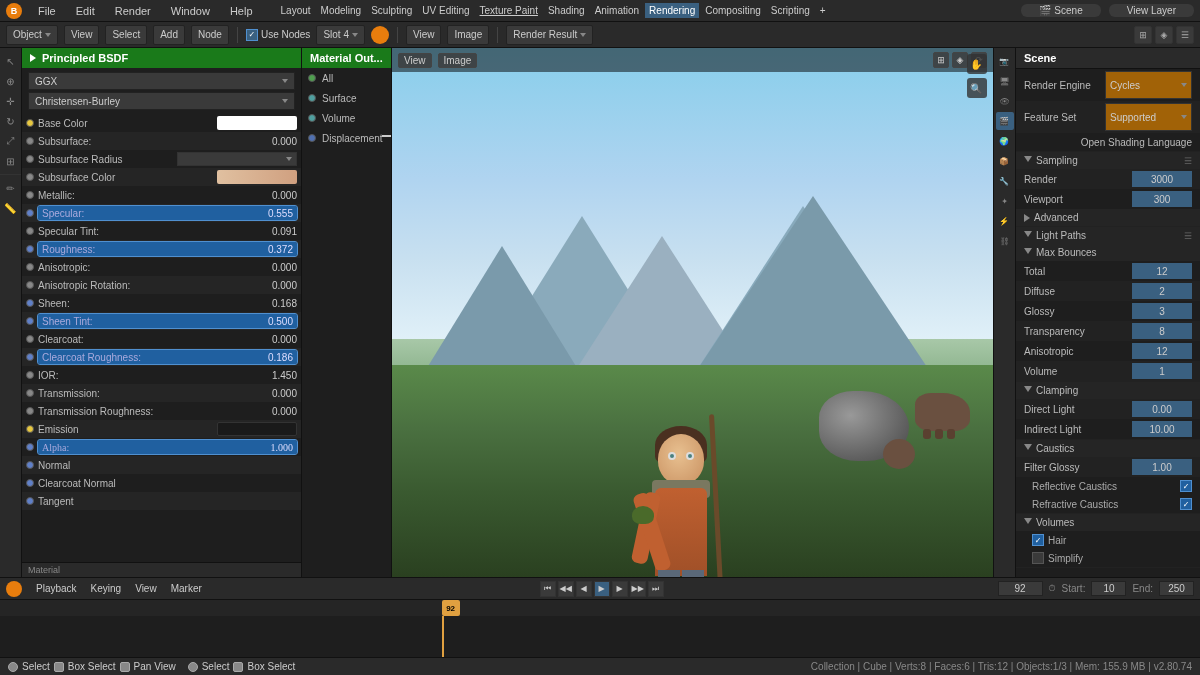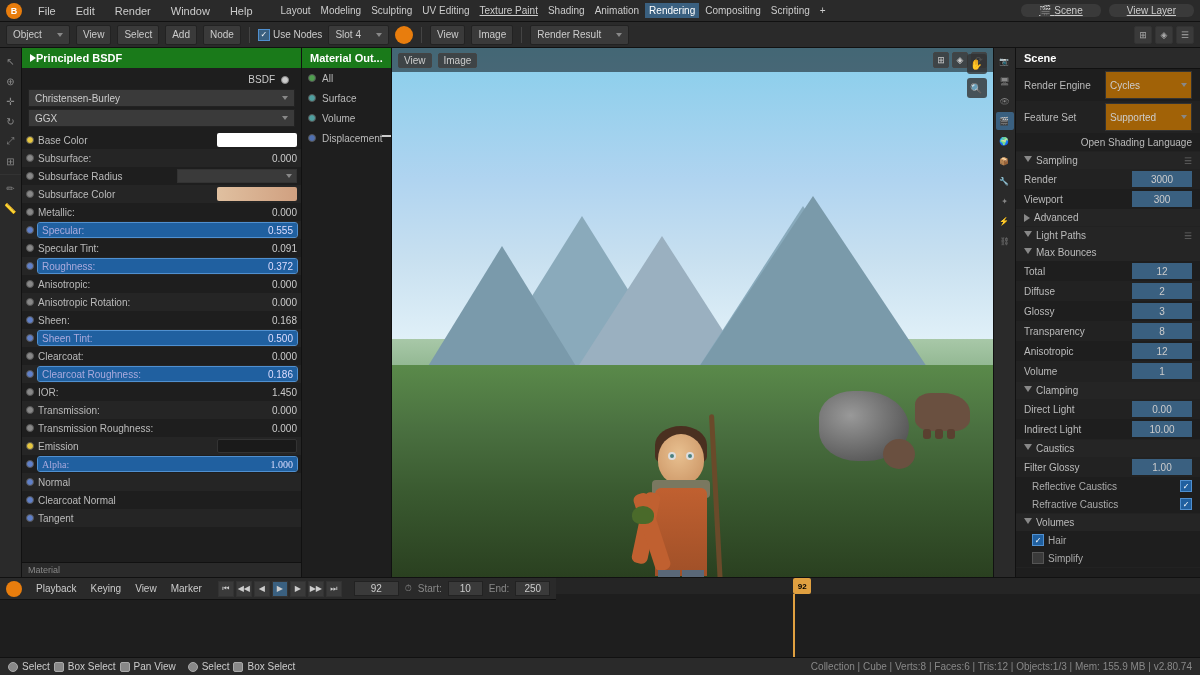--- a/index.html
+++ b/index.html
@@ -45,21 +45,20 @@
       padding: 2px 4px;
     }
     .menu-item.active { background: #4a4a4a; }
     .menu-spacer { flex: 1; }
     .menu-right { display: flex; gap: 8px; align-items: center; }
     .menu-badge {
       background: #3a3a3a;
       padding: 1px 18px;
       border-radius: 6px;
       font-size: 10px;
-      text-decoration: underline;
     }
 
     
     .toolbar {
       background: #2a2a2a;
       display: flex;
       align-items: center;
       height: 26px;
       padding: 0 6px;
       gap: 6px;
@@ -70,21 +69,21 @@
       background: #3a3a3a;
       border: 1px solid #222;
       color: #ccc;
       padding: 2px 6px;
       font-size: 10px;
       cursor: pointer;
       border-radius: 2px;
       height: 20px;
       display: flex;
       align-items: center;
-      gap: 15px;
+      gap: 3px;
     }
     .toolbar-divider { width: 1px; height: 16px; background: #444; margin: 0 2px; }
     .toolbar-separator { flex: 1; }
 
     
     .main-area {
       display: flex;
       flex: 1;
       overflow: hidden;
     }
@@ -98,20 +97,21 @@
       flex-direction: column;
       flex-shrink: 0;
       overflow: hidden;
     }
 
     .node-header {
       background: #1a7a1a;
       padding: 4px 8px;
       display: flex;
       align-items: center;
+      gap: 6px;
       font-size: 11px;
       font-weight: bold;
       color: white;
     }
     .node-header-triangle {
       width: 0;
       height: 0;
       border-left: 6px solid white;
       border-top: 4px solid transparent;
       border-bottom: 4px solid transparent;
@@ -433,21 +433,21 @@
       color: #aaa;
     }
 
     
     .timeline {
       height: 80px;
       background: #1e1e1e;
       border-top: 1px solid #111;
       flex-shrink: 0;
       display: flex;
-      flex-direction: row;
+      flex-direction: column;
     }
     .timeline-toolbar {
       background: #2a2a2a;
       height: 22px;
       display: flex;
       align-items: center;
       padding: 0 6px;
       gap: 6px;
       border-bottom: 1px solid #111;
     }
@@ -672,30 +672,26 @@
     <div class="sidebar-icon">✏</div>
     <div class="sidebar-icon">📏</div>
   </div>
 
   <div class="shader-panel">
     <div class="node-header">
       <div class="node-header-triangle"></div>
       <span>Principled BSDF</span>
     </div>
     <div class="node-controls">
-      <div class="bsdf-header">
-        <span class="bsdf-label">BSDF</span>
-        <div class="bsdf-socket"></div>
+      <div class="node-select">
+        <span>GGX</span>
+        <span class="chevron-down"></span>
       </div>
       <div class="node-select">
         <span>Christensen-Burley</span>
-        <span class="chevron-down"></span>
-      </div>
-      <div class="node-select">
-        <span>GGX</span>
         <span class="chevron-down"></span>
       </div>
     </div>
 
     <div style="overflow-y:auto; flex:1;">
 
       <div class="prop-row">
         <div class="socket socket-yellow"></div>
         <span class="prop-label">Base Color</span>
         <div class="prop-color"></div>

